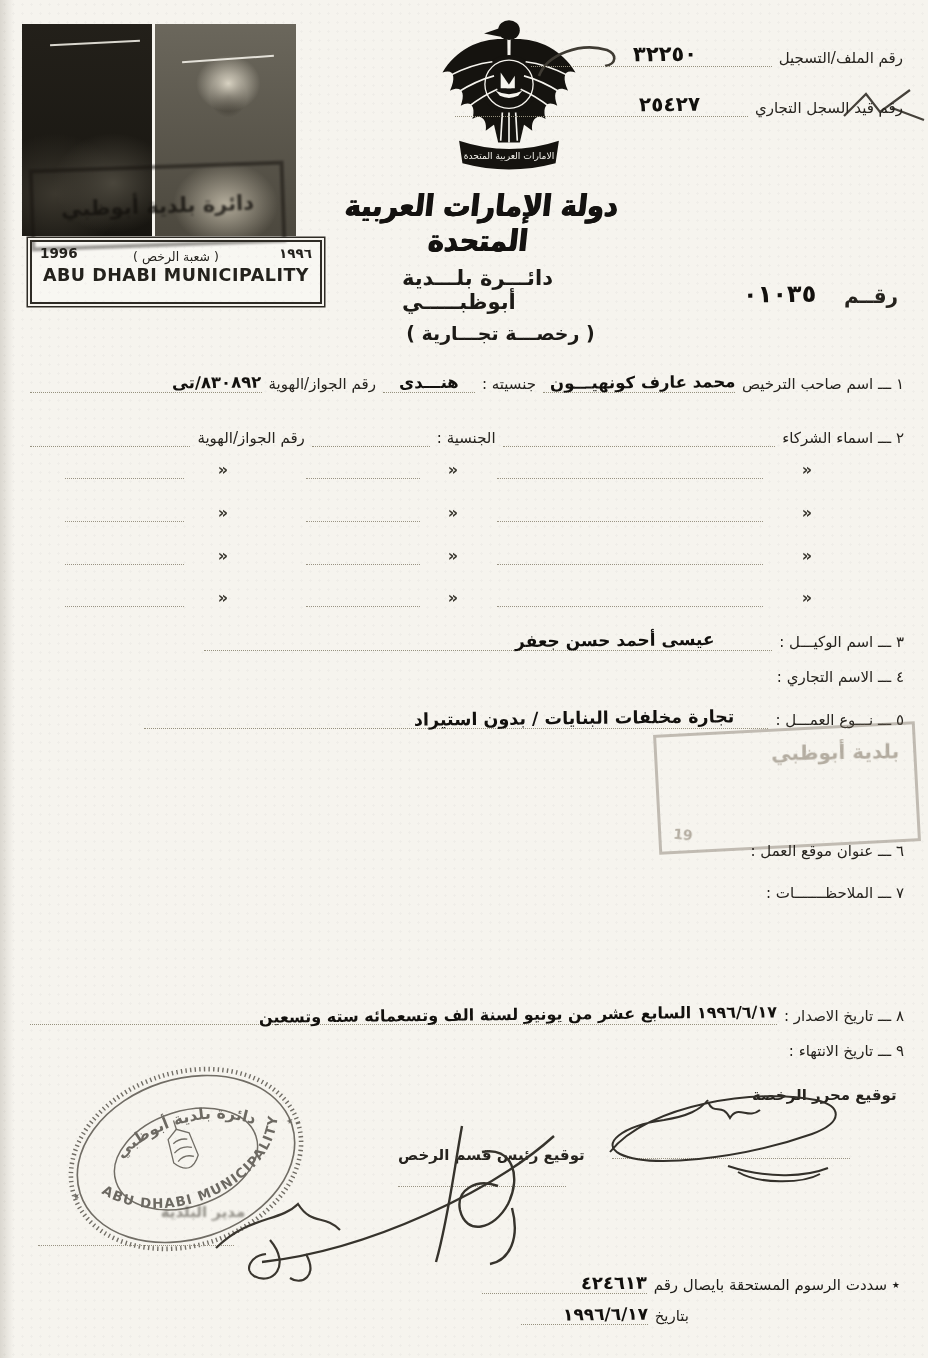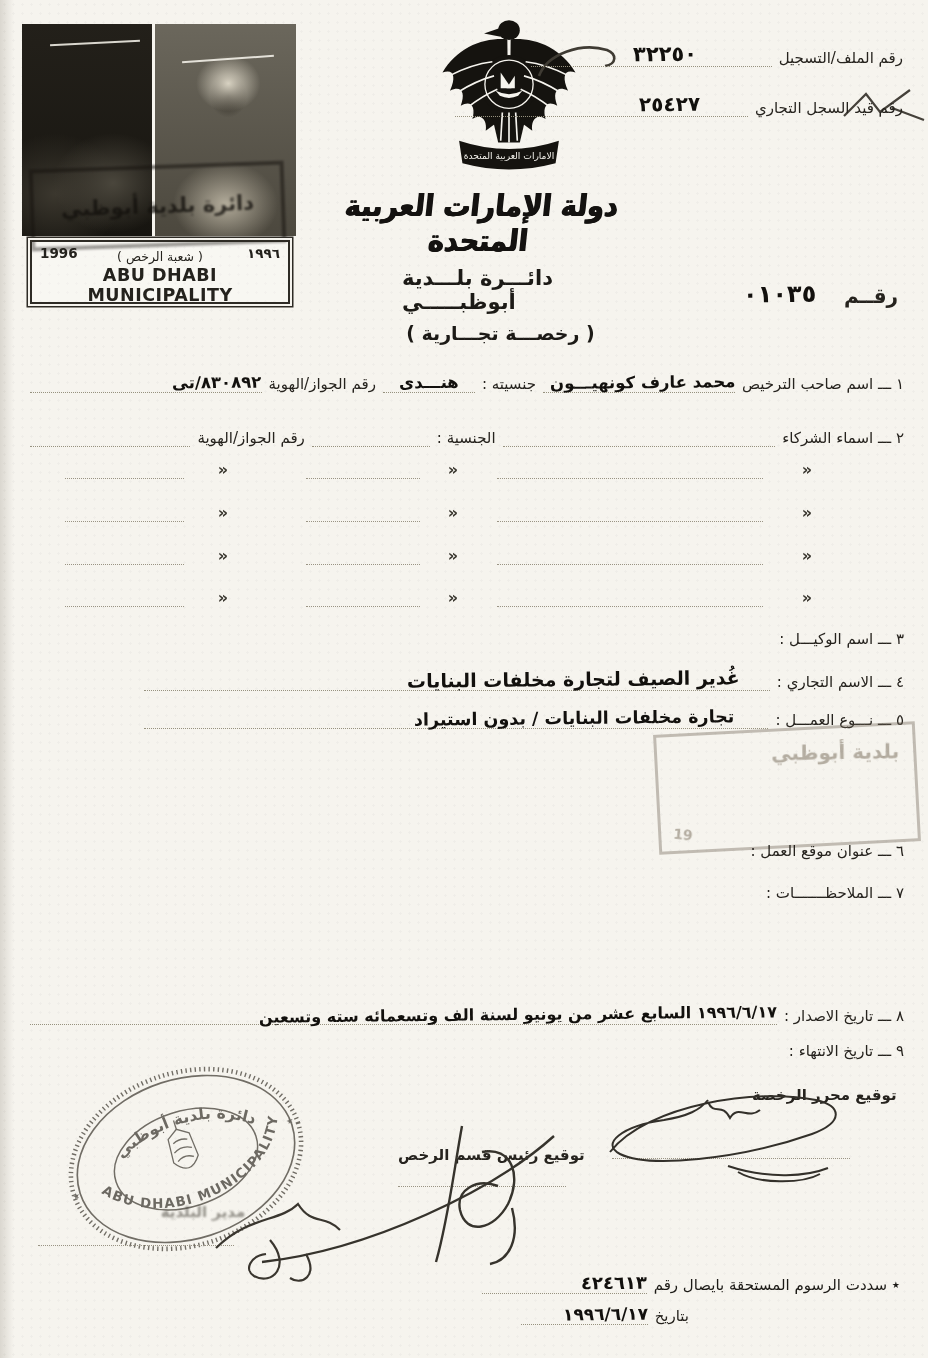--- a/index.html
+++ b/index.html
@@ -30,21 +30,21 @@
   .photoR{position:absolute;left:133px;top:0;width:141px;height:212px;
       background:radial-gradient(46px 40px at 52% 28%,#d8d2c2,transparent 70%),
                  radial-gradient(26px 30px at 52% 34%,#2c2820,transparent 72%),
                  radial-gradient(70px 56px at 50% 85%,#b3ac9b,transparent 75%),
                  linear-gradient(#6b675c,#4c483e);}
   .scratch{position:absolute;height:2px;background:rgba(250,248,240,.85);}
   .photo-stamp{position:absolute;left:8px;top:141px;width:247px;height:74px;
       border:4px solid rgba(22,19,14,.55);transform:rotate(-2deg);
       display:flex;align-items:center;justify-content:center;
       color:rgba(18,15,11,.8);font-weight:900;font-size:21px;filter:blur(1.3px);}
-  .mbox{position:absolute;left:30px;top:240px;width:260px;height:64px;
+  .mbox{position:absolute;left:30px;top:240px;width:292px;height:64px;
       border:2px solid #2e2b25;box-shadow:0 0 0 2px #f6f4ee,0 0 0 3.5px #2e2b25;
       background:rgba(255,255,255,.25);padding:3px 8px;box-sizing:border-box;color:#24221d;}
   .mbox .yrs{display:flex;justify-content:space-between;font-size:13.5px;font-weight:700;}
   .mbox .sect{text-align:center;font-size:12.5px;margin-top:-12px;}
   .mbox .org{text-align:center;font-size:17.5px;font-weight:800;letter-spacing:.5px;margin-top:1px;}
   
   .callig{position:absolute;left:340px;top:192px;width:280px;text-align:center;
       font-weight:900;font-size:27px;color:#141210;transform:skewX(-6deg) scaleY(1.12);
       text-shadow:.6px 0 #141210, -.6px 0 #141210;}
   .dept{position:absolute;left:402px;top:266px;width:228px;text-align:left;
@@ -200,26 +200,26 @@
       <span class="dline" style="right:141px;top:148px;width:266px;"></span>
       <span class="ditto" style="right:446px;top:130px;">»</span>
       <span class="dline" style="right:484px;top:148px;width:114px;"></span>
       <span class="ditto" style="right:676px;top:130px;">»</span>
       <span class="dline" style="right:720px;top:148px;width:119px;"></span>
     </div>
   </div>
 
   <div class="row" style="top:630px;right:24px;width:700px;">
     <span class="lbl">٣ ـــ اسم الوكيـــل :</span>
+    <span class="dotline grow">
+      <span class="hand" style="margin-right:58px;font-size:17px;">عيسى أحمد حسن جعفر</span>
+    </span>
   </div>
   <div class="row" style="top:668px;right:24px;width:760px;">
     <span class="lbl">٤ ـــ الاسم التجاري :</span>
-    <span class="dotline grow">
-      <span class="hand" style="margin-right:30px;font-size:19px;">غُدير الصيف لتجارة مخلفات البنايات</span>
-    </span>
   </div>
   <div class="row" style="top:708px;right:24px;width:760px;">
     <span class="lbl">٥ ـــ نـــوع العمـــل :</span>
     <span class="dotline grow">
       <span class="hand" style="margin-right:34px;font-size:17.5px;">تجارة مخلفات البنايات / بدون استيراد</span>
     </span>
   </div>
 
   <div class="midstamp">
     <div class="l1">بلدية أبوظبي</div>

